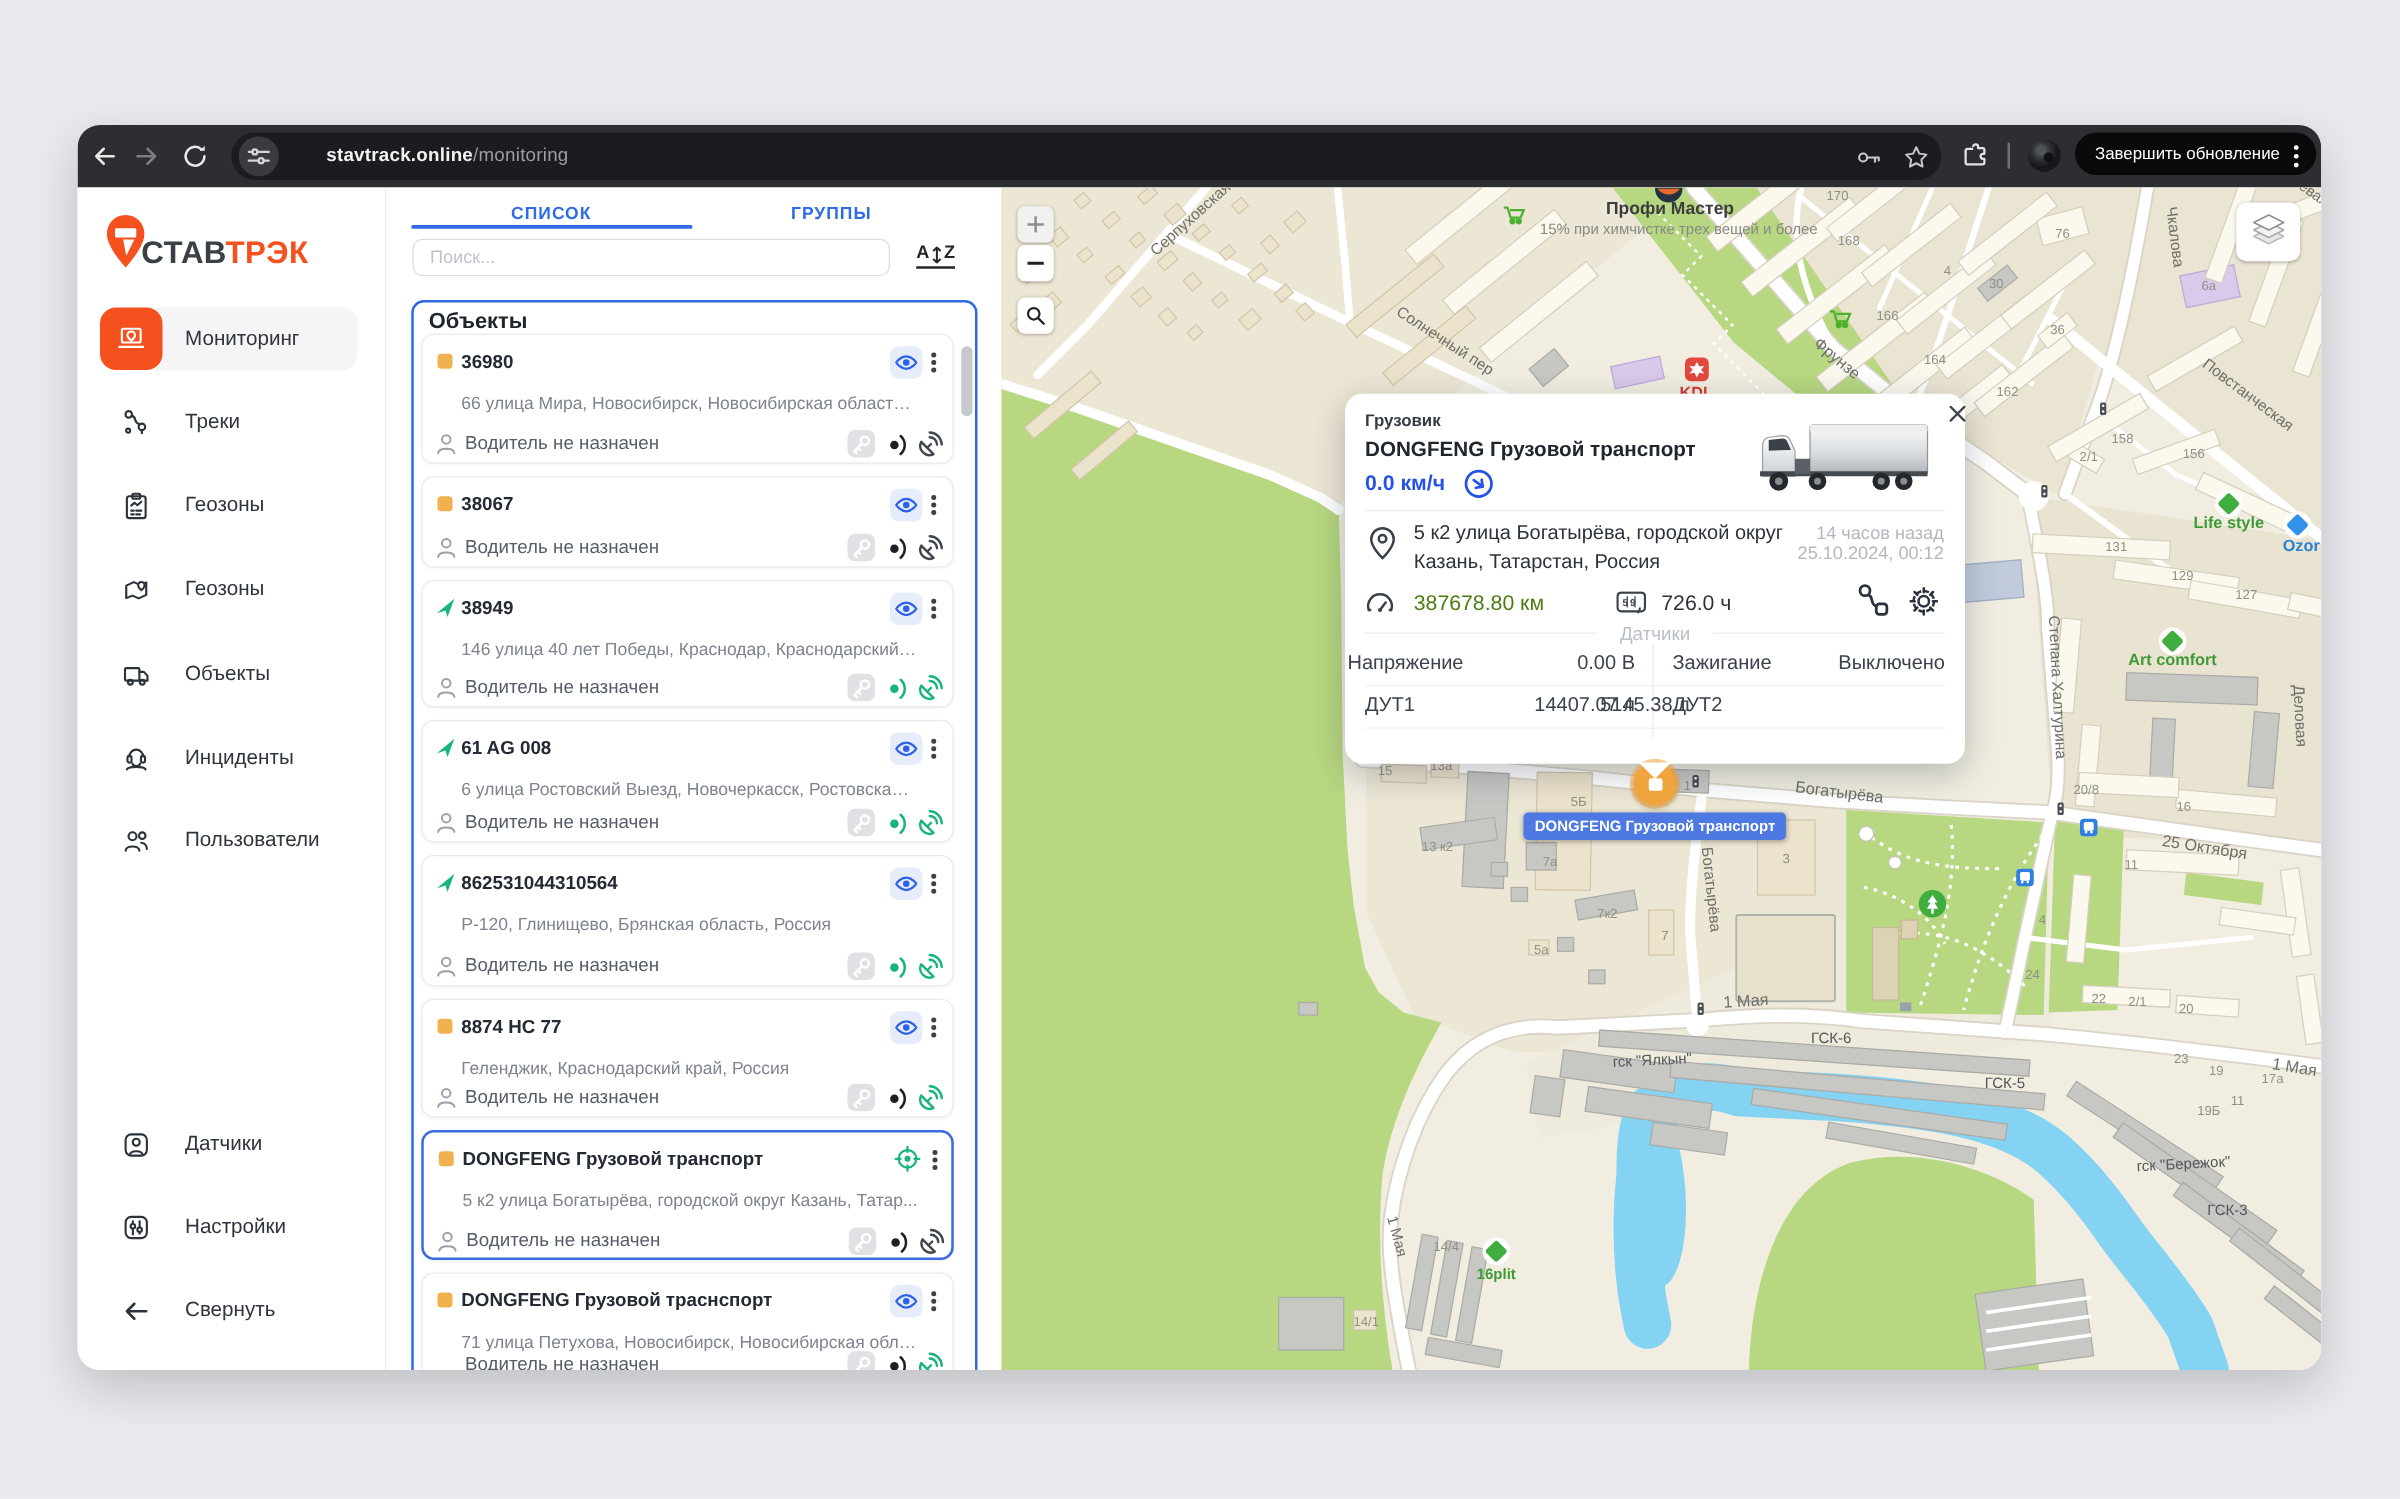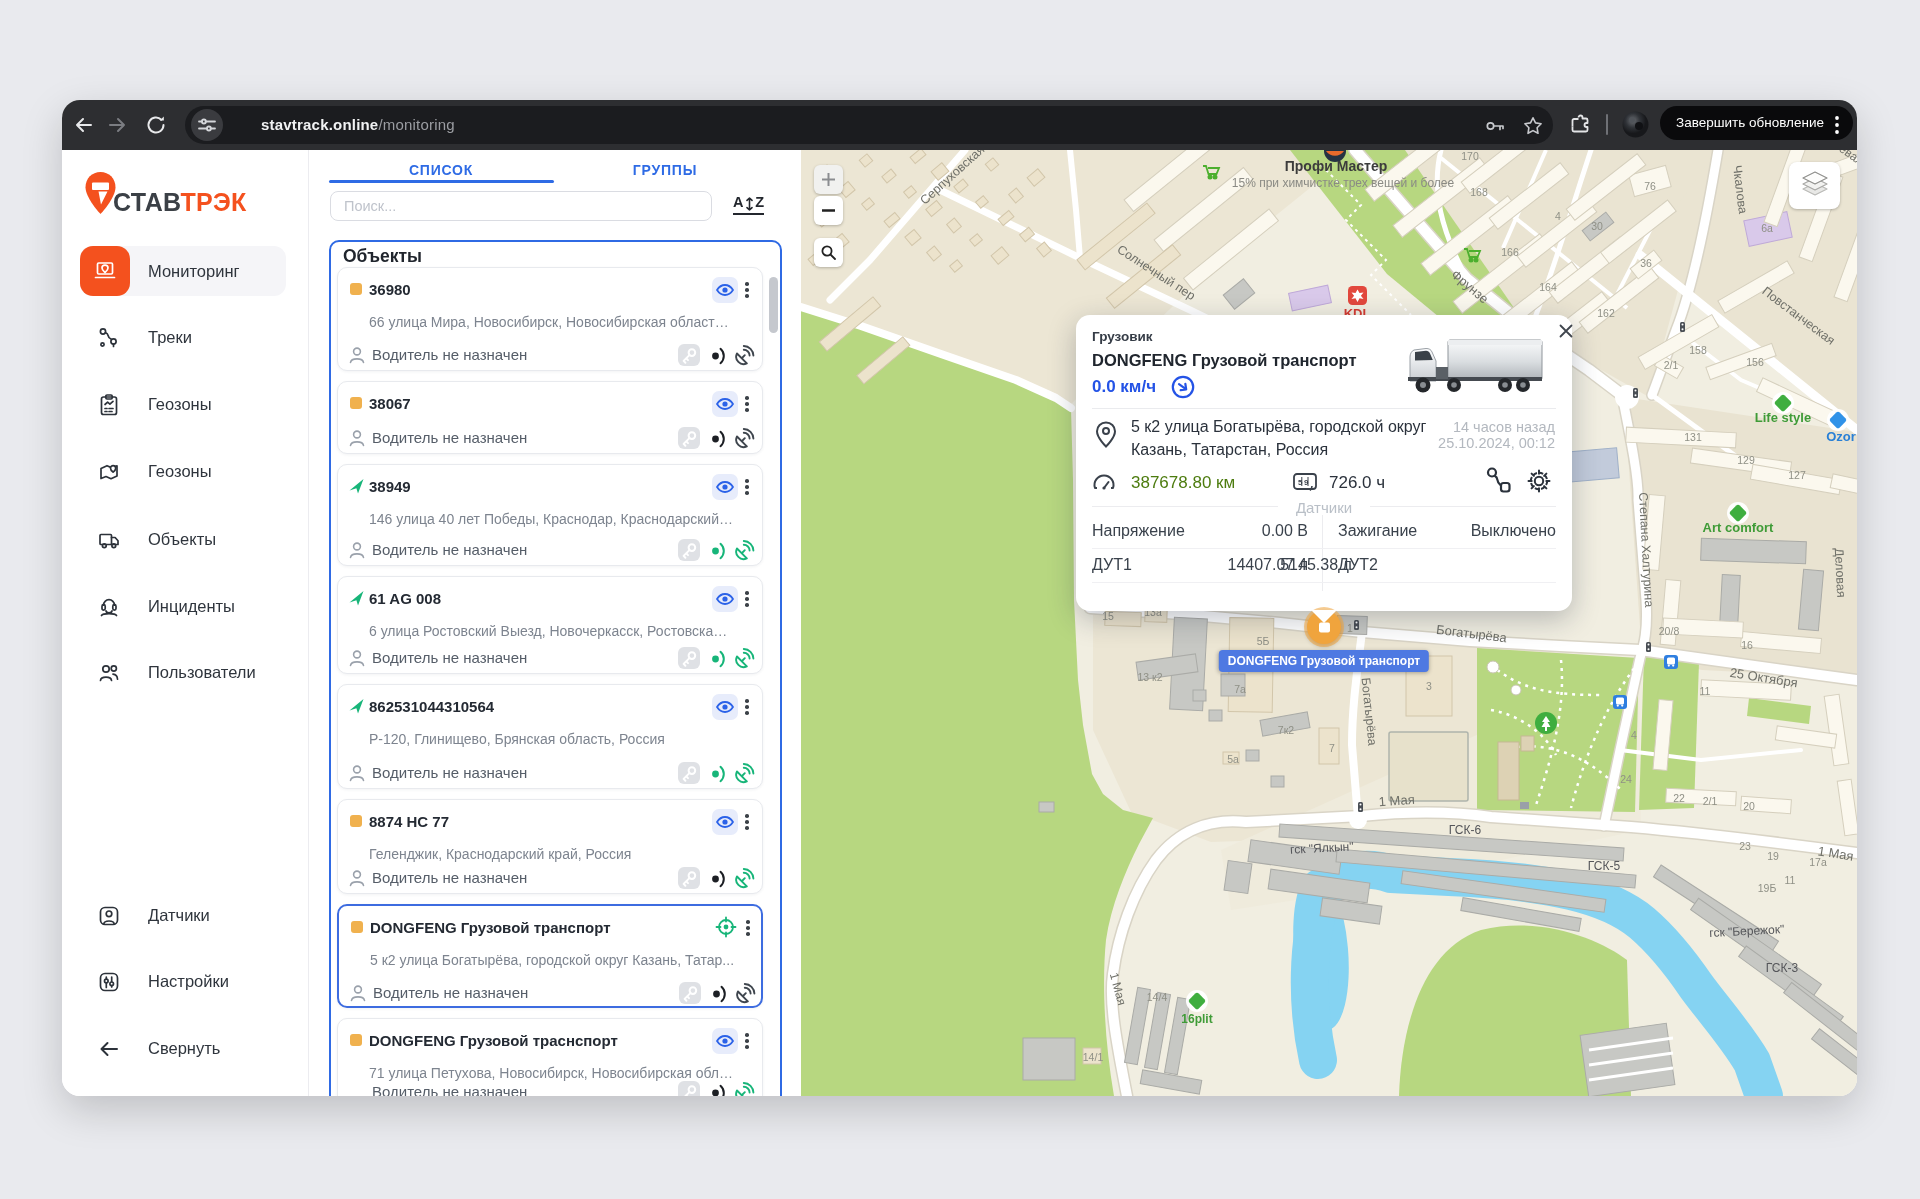--- a/index.html
+++ b/index.html
@@ -939,21 +939,21 @@
         <g fill="none" stroke="#2b323c" stroke-width="2">
           <circle cx="14" cy="14" r="4.2"></circle>
           <path d="M14 3.5v3.2M14 21.3v3.2M24.5 14h-3.2M6.7 14H3.5M21.4 6.6l-2.3 2.3M8.9 19.1l-2.3 2.3M21.4 21.4l-2.3-2.3M8.9 8.9L6.6 6.6" stroke-linecap="round"></path>
           <circle cx="14" cy="14" r="8.2" stroke-dasharray="4.3 2.1"></circle>
         </g>
       </svg>
 <div class="pp" style="left:0;top:184px;width:496px;text-align:center;font-size:15px;color:#b9bfc7">Датчики</div>
 <div class="pp" style="left:16px;top:191px;width:186px;height:1px;background:#ececef"></div>
 <div class="pp" style="left:294px;top:191px;width:186px;height:1px;background:#ececef"></div>
 <div class="pp" style="left:246px;top:200px;width:1px;height:76px;background:#ececef"></div>
-<div class="pp" style="left:16px;top:207px;font-size:16px;color:#3a424c">Напряжение</div>
+<div class="pp" style="left:2px;top:207px;font-size:16px;color:#3a424c">Напряжение</div>
 <div class="pp" style="left:0;top:207px;width:232px;text-align:right;font-size:16px;color:#3a424c">0.00 В</div>
 <div class="pp" style="left:262px;top:207px;font-size:16px;color:#3a424c">Зажигание</div>
 <div class="pp" style="left:0;top:207px;width:480px;text-align:right;font-size:16px;color:#3a424c">Выключено</div>
 <div class="pp" style="left:16px;top:233px;width:464px;height:1px;background:#f0f0f3"></div>
 <div class="pp" style="left:16px;top:241px;font-size:16px;color:#3a424c">ДУТ1</div>
 <div class="pp" style="left:0;top:241px;width:232px;text-align:right;font-size:16px;color:#3a424c">14407.07 л</div>
 <div class="pp" style="left:262px;top:241px;font-size:16px;color:#3a424c">ДУТ2</div>
 <div class="pp" style="left:0;top:241px;width:480px;text-align:center;font-size:16px;color:#3a424c">5145.38 л</div>
 <div class="pp" style="left:16px;top:267px;width:464px;height:1px;background:#f0f0f3"></div>
 </div>

